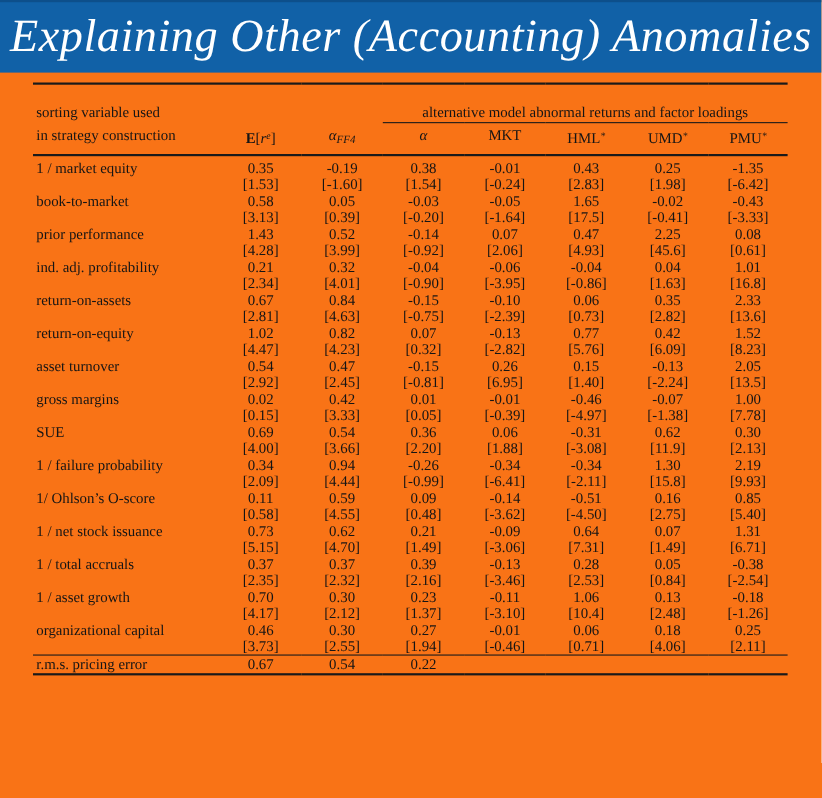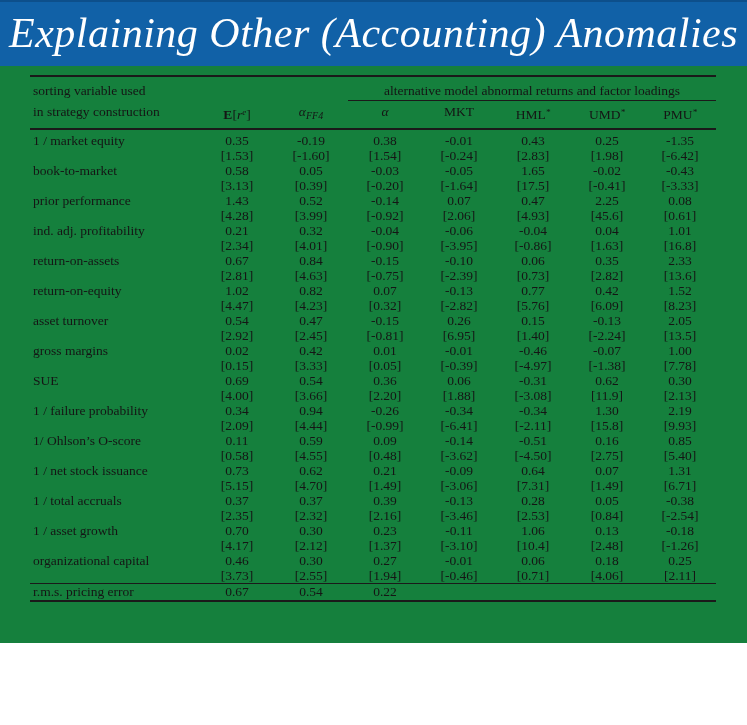--- a/index.html
+++ b/index.html
@@ -1,18 +1,18 @@
 <!DOCTYPE html>
 <html><head>
 <meta charset="utf-8">
 <style>
   html,body { margin:0; padding:0; background:#ffffff; }
   .slide {
-    position:relative; width:747px; height:643px; overflow:hidden;
-    background:#15803d;
+    position:relative; width:747px; height:725px; overflow:hidden;
+    background:#f97316;
     font-family:"Liberation Serif","DejaVu Serif",serif;
     color:#1a1a1a;
   }
   .title-bar {
     width:747px; height:66px; background:#1161a7;
     display:flex; align-items:center; box-sizing:border-box;
     padding-left:9px; padding-bottom:2px;
     border-top:2px solid #0d4f8b;
   }
   .title-text {
@@ -22,21 +22,21 @@
   .table-wrap { margin:9px 31px 0 30px; }
   table.tbl {
     border-collapse:collapse; table-layout:fixed; width:686px;
     font-size:13.5px; color:#151515;
     border-top:2px solid #1a1a1a;
   }
   .tbl th, .tbl td {
     font-weight:normal; text-align:center; vertical-align:top; padding:0;
   }
   .tbl .name { text-align:left; padding-left:3px; }
-  tr.h1 th { padding-top:6px; line-height:16px; }
+  tr.h1 th { padding-top:17px; line-height:16px; }
   th.span-header { border-bottom:1px solid #1a1a1a; padding-bottom:1px; }
   tr.h2 th { padding:3px 0 4px; line-height:16px; border-bottom:2px solid #1a1a1a; }
   .tbl i { font-style:italic; }
   .tbl b { font-weight:bold; }
   .tbl sub { font-size:10px; font-style:italic; vertical-align:-3px; letter-spacing:0; }
   .tbl sup { font-size:9px; font-style:italic; vertical-align:4px; }
   tbody td { padding-bottom:7px; }
   tbody tr:first-child td { padding-top:3px; }
   .val, .tstat { line-height:15px; height:15px; }
   tfoot td { border-top:1px solid #1a1a1a; border-bottom:2px solid #1a1a1a; padding:3px 0 4px; line-height:16px;font-family:Liberation Serif, serif; }

